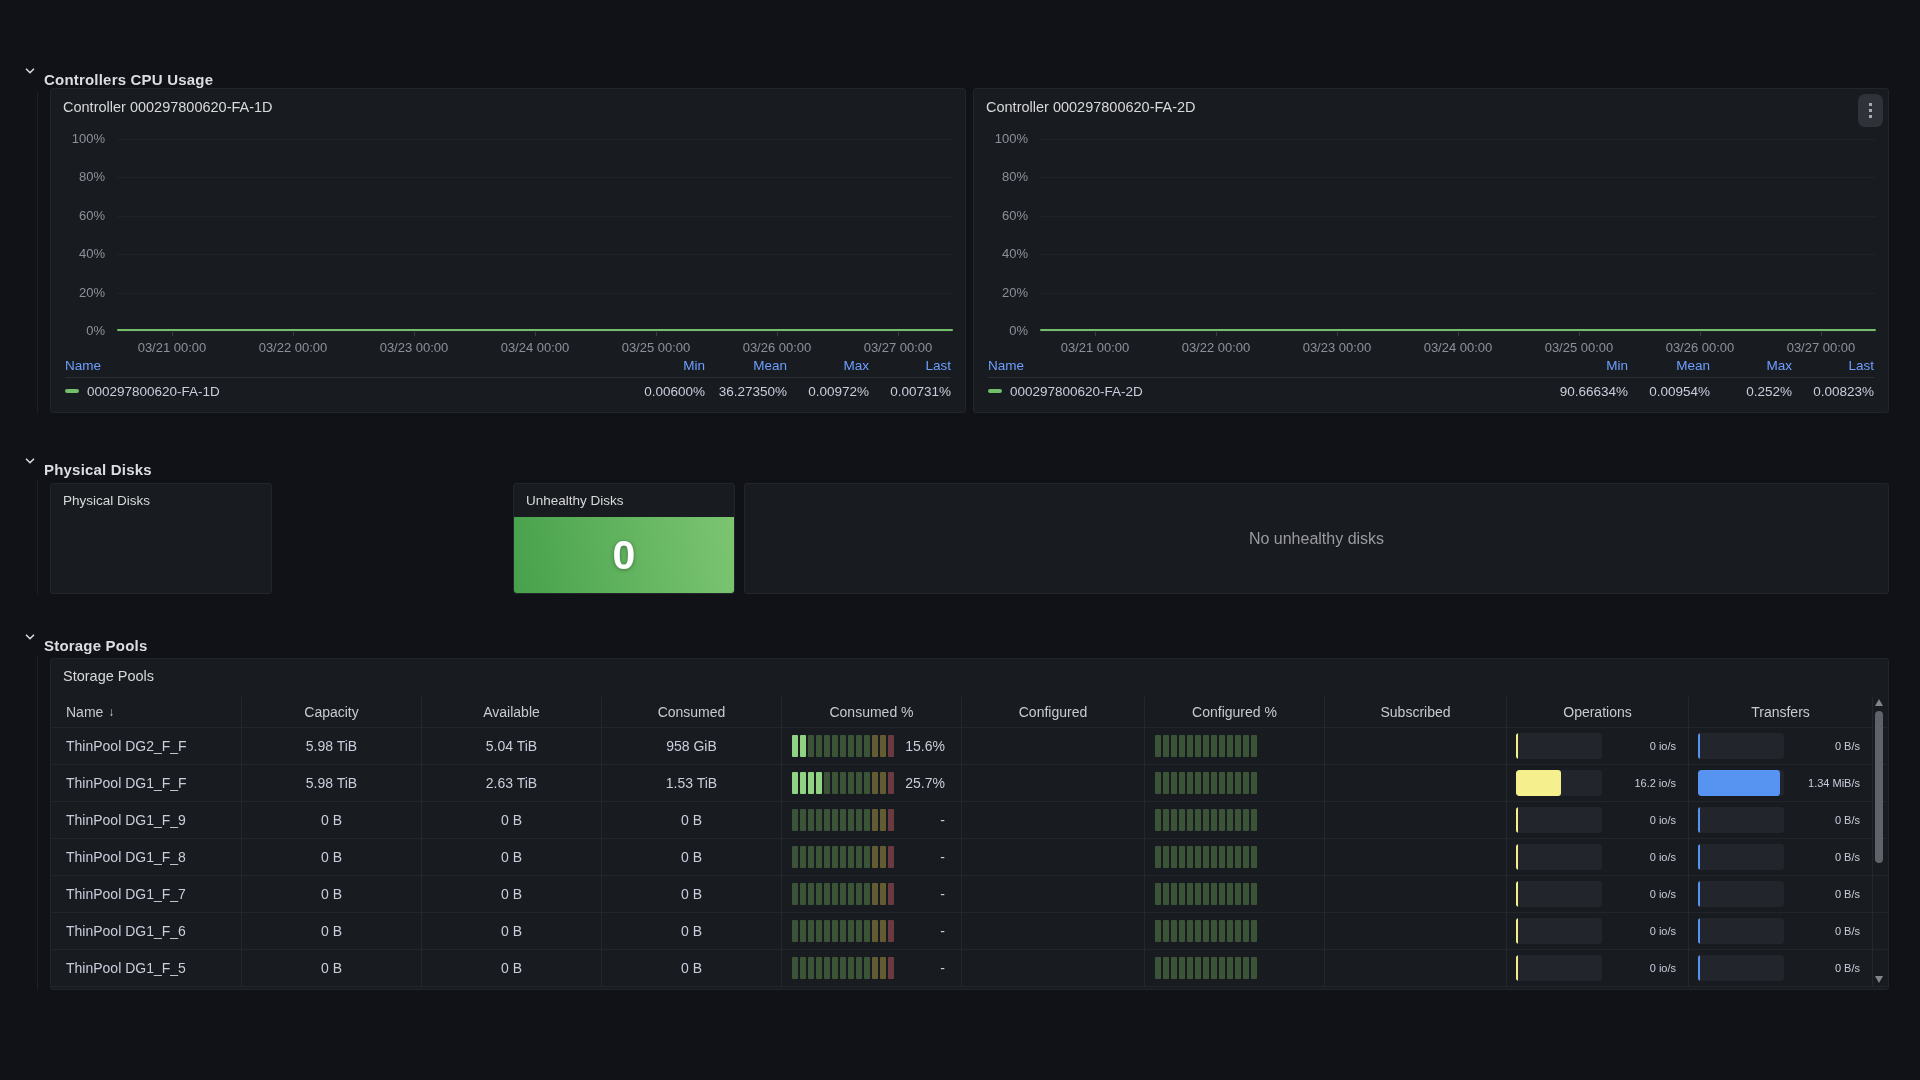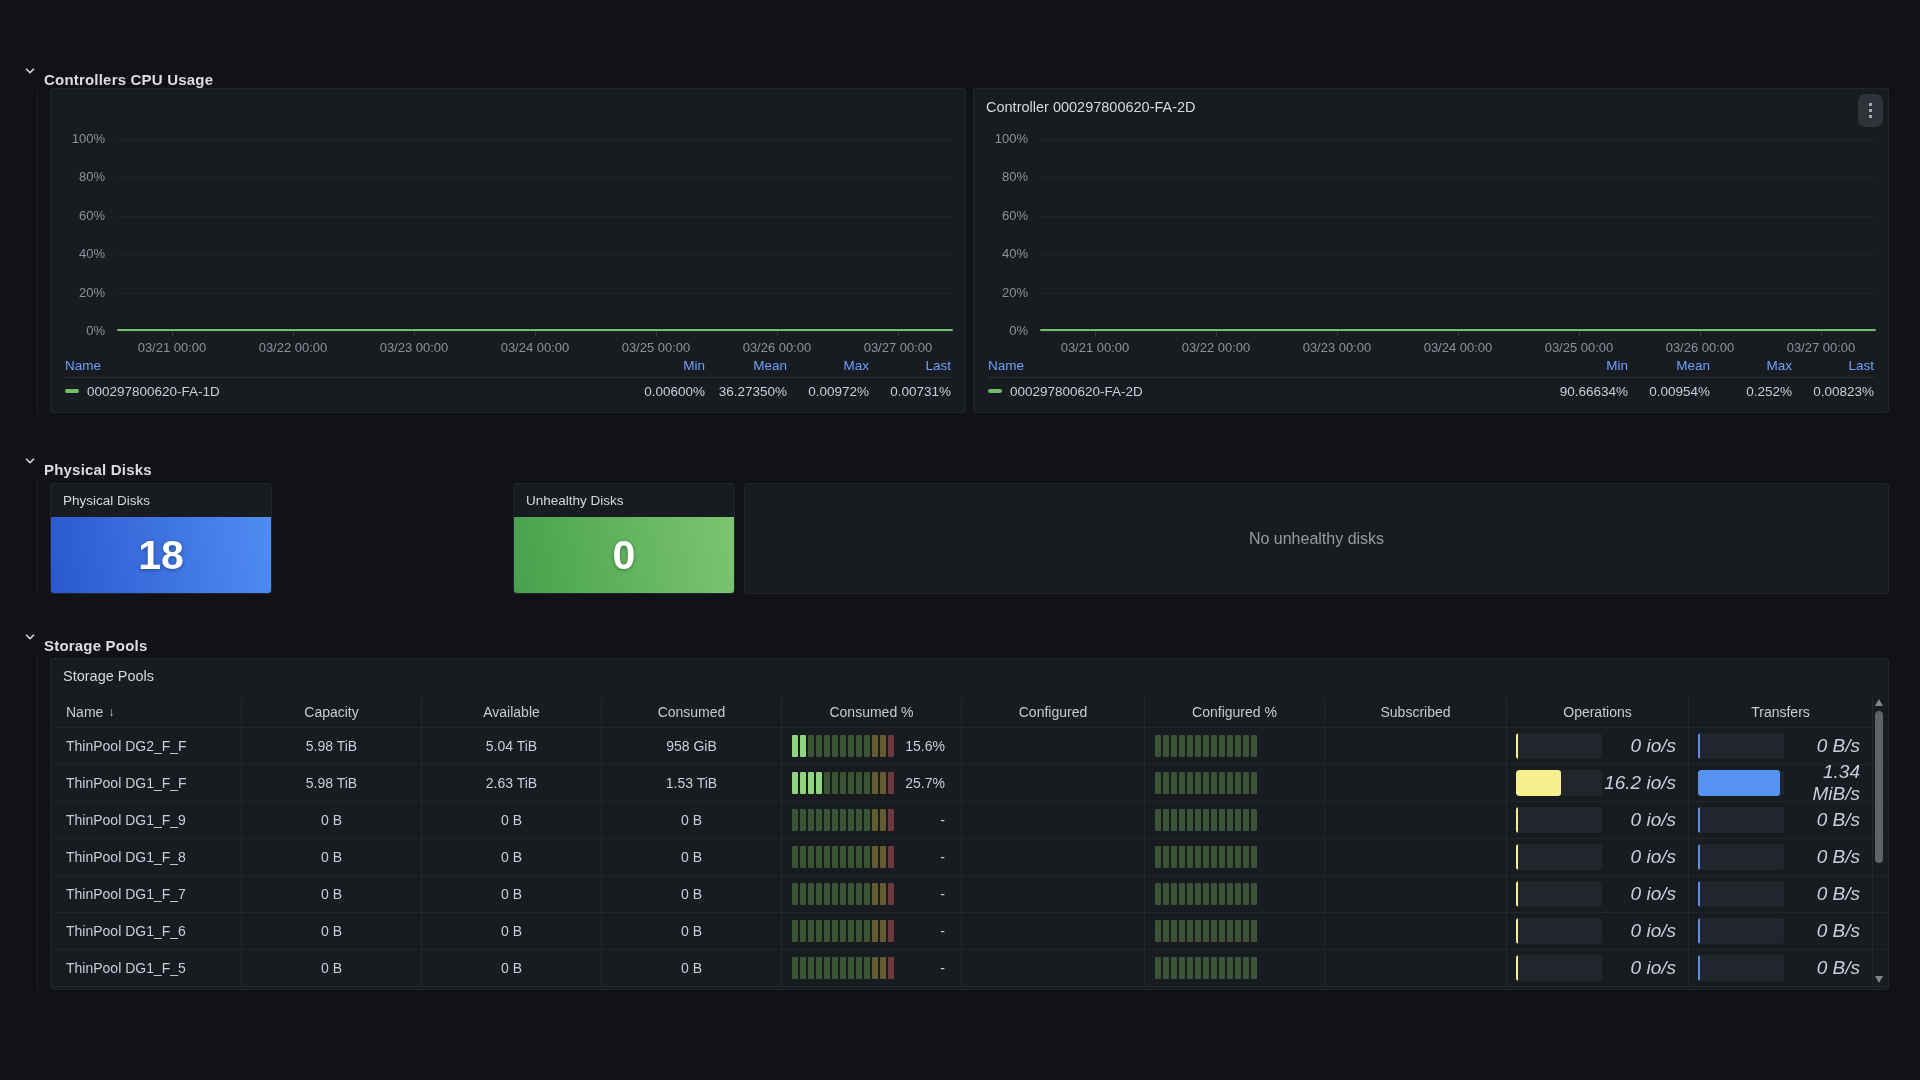--- a/index.html
+++ b/index.html
@@ -45,21 +45,21 @@
   .tc{display:flex;align-items:center;justify-content:center;font-size:14px;color:#ccccdc;
       border-right:1px solid rgba(204,204,220,.07);overflow:hidden;}
   .tc.name{justify-content:flex-start;padding-left:14px;}
   .tc.gaugec{justify-content:flex-start;padding-left:10px;}
   .lcd{display:flex;gap:2px;align-items:center;}
   .lcd i{width:6px;height:22px;border-radius:1px;display:block;}
   .pct{flex:1;text-align:right;padding-right:16px;}
   .barc{justify-content:flex-start;padding-left:9px;}
   .track{width:86px;height:26px;background:#22252b;border-radius:3px;position:relative;overflow:hidden;flex:0 0 auto;}
   .fill{position:absolute;left:0;top:0;bottom:0;border-radius:3px;}
-  .bval{flex:1;text-align:right;padding-right:12px;font-size:19px;font-style:italic;}
+  .bval{flex:1;text-align:right;padding-right:12px;font-size:11px;}
   .sliver{height:9px;border-top:1px solid #22252b;}
   
   .tscroll{position:absolute;right:3px;top:38px;bottom:4px;width:12px;}
   .tri{width:0;height:0;border-left:4px solid transparent;border-right:4px solid transparent;margin:2px auto;}
   .tri.up{border-bottom:7px solid #82858b;}
   .tri.down{border-top:7px solid #82858b;position:absolute;bottom:0;left:2px;}
   .thumb{position:absolute;left:2px;width:8px;border-radius:4px;background:#5f6268;cursor:pointer;}
   .chev{flex:0 0 auto;}
 </style>
 </head>
@@ -69,20 +69,21 @@
 
   <div class="sec" style="left:24px;top:60px;">
     <svg class="chev" width="12" height="12" viewBox="0 0 12 12">
         <path d="M2.5 4.2 L6 7.7 L9.5 4.2" stroke="#d8d9da" stroke-width="1.6" fill="none" stroke-linecap="round"></path>
       </svg>
     <span class="sec-title">Controllers CPU Usage</span>
   </div>
   <div class="vline" style="left:37px;top:92px;height:321px;"></div>
 
   <div class="panel" style="left:50px;top:88px;width:916px;height:325px;">
+    <div class="panel-title">Controller 000297800620-FA-1D</div>
     <div class="chart-plot">
         <div class="gridline" style="top: 0px;"></div>
         <div class="ylab" style="top: -8px;">100%</div>
         <div class="gridline" style="top: 38.4px;"></div>
         <div class="ylab" style="top: 30.4px;">80%</div>
         <div class="gridline" style="top: 76.8px;"></div>
         <div class="ylab" style="top: 68.8px;">60%</div>
         <div class="gridline" style="top: 115.2px;"></div>
         <div class="ylab" style="top: 107.2px;">40%</div>
         <div class="gridline" style="top: 153.6px;"></div>
@@ -186,23 +187,20 @@
   <div class="sec" style="left:24px;top:450px;">
     <svg class="chev" width="12" height="12" viewBox="0 0 12 12">
         <path d="M2.5 4.2 L6 7.7 L9.5 4.2" stroke="#d8d9da" stroke-width="1.6" fill="none" stroke-linecap="round"></path>
       </svg>
     <span class="sec-title">Physical Disks</span>
   </div>
   <div class="vline" style="left:37px;top:480px;height:114px;"></div>
 
   <div class="panel" style="left:50px;top:483px;width:222px;height:111px;">
     <div class="stat-head">Physical Disks</div>
-    <div class="stat-body" style="background: linear-gradient(80deg, rgb(43, 88, 206) 0%, rgb(79, 141, 242) 100%);">
-      <span class="stat-value">18</span>
-    </div>
   </div>
   <div class="panel" style="left:513px;top:483px;width:222px;height:111px;">
     <div class="stat-head">Unhealthy Disks</div>
     <div class="stat-body" style="background: linear-gradient(80deg, rgb(71, 161, 76) 0%, rgb(124, 197, 113) 100%);">
       <span class="stat-value">0</span>
     </div>
   </div>
   <div class="panel" style="left:744px;top:483px;width:1145px;height:111px;">
     <div class="empty-msg">No unhealthy disks</div>
   </div>

